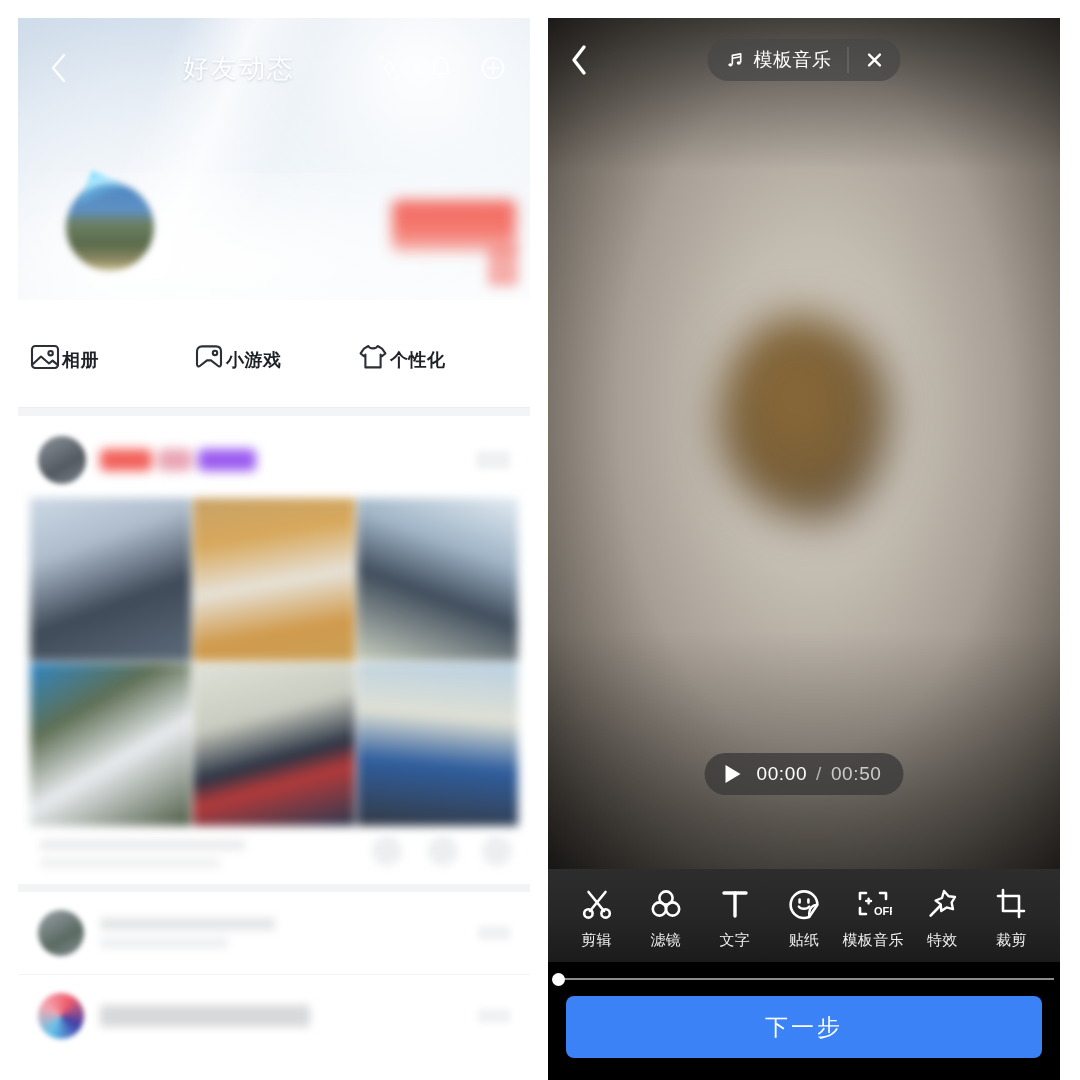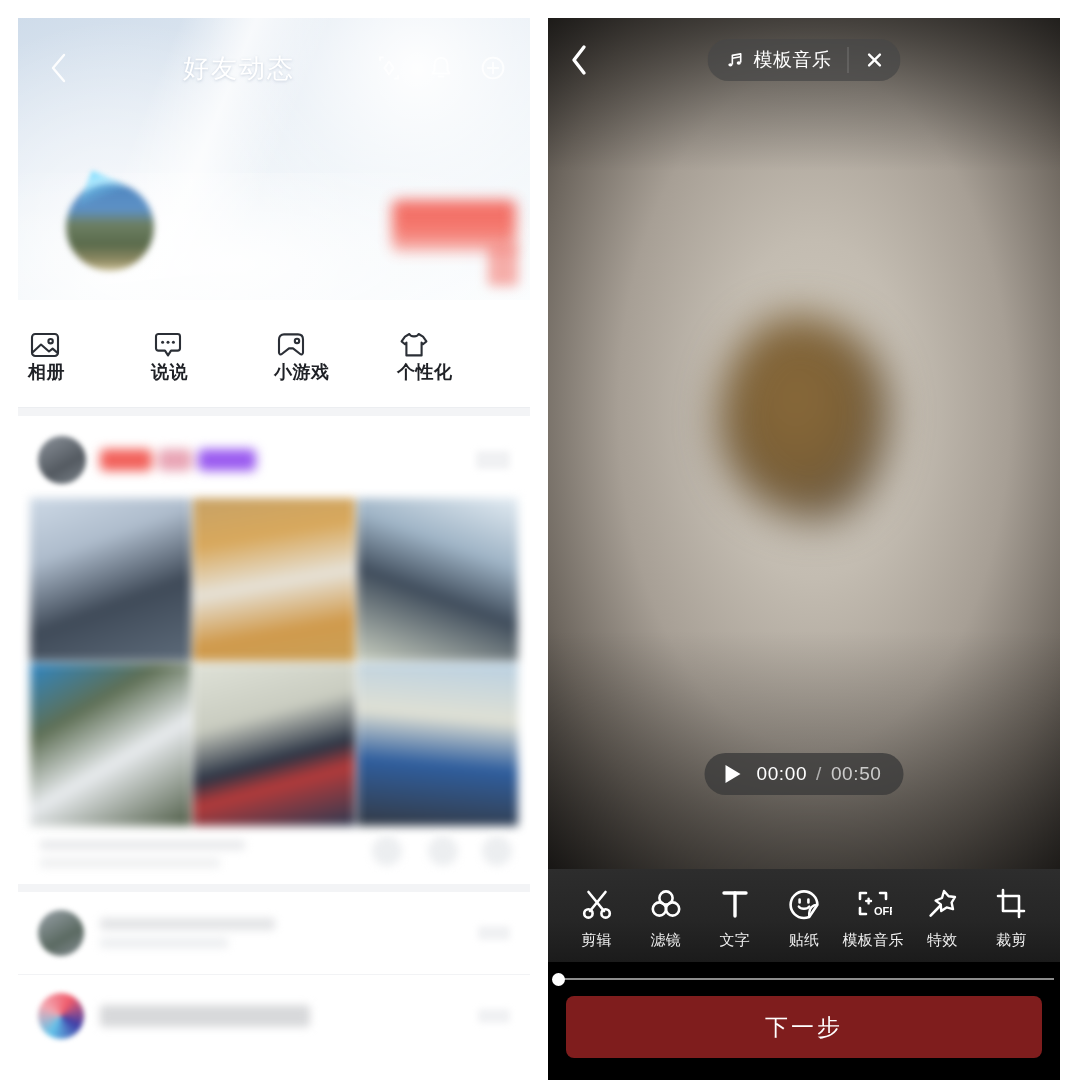--- a/index.html
+++ b/index.html
@@ -78,21 +78,21 @@
     background: rgba(243,110,100,.55); filter: blur(6px);
   }
 
   
   .qz-nav {
     display: flex; height: 108px; align-items: center;
     padding: 6px 10px 0;
     border-bottom: 1px solid #eceef1;
     background:#fff;
   }
-  .qz-nav-item { flex:1; display:flex; flex-direction:column; align-items:flex-start; }
+  .qz-nav-item { flex:1; display:flex; flex-direction:row; align-items:flex-end; }
   .qz-nav-item .lbl { font-size: 18px; color: #1f2126; font-weight: 700; letter-spacing: .5px; }
   .qz-gap { height: 8px; background: #f3f4f6; }
 
   
   .qz-post { background:#fff; padding: 14px 0 0; }
   .qz-post-head { display:flex; align-items:center; padding: 6px 20px 14px; gap: 14px; }
   .qz-av-sm {
     width: 48px; height: 48px; border-radius: 50%;
     background: linear-gradient(150deg,#8d949c,#545a61 60%,#7d858c);
     filter: blur(2.6px);
@@ -207,21 +207,21 @@
   }
   .vd-track-line { position:absolute; left: 6px; right: 6px; height: 2px; background: rgba(255,255,255,.55); }
   .vd-track-dot {
     position:absolute; left: 4px; width: 13px; height: 13px; border-radius:50%;
     background:#fff;
   }
   .vd-next-wrap { padding: 0 18px 22px; background:#000; }
   .vd-next {
     display:flex; align-items:center; justify-content:center;
     height: 62px; border-radius: 8px;
-    background: #7f1d1d; color:#fff; font-size: 23px; letter-spacing: 3px; font-weight:500;
+    background: #3b82f6; color:#fff; font-size: 23px; letter-spacing: 3px; font-weight:500;
   }
 </style>
 </head>
 <body>
 
 <div class="stage">
 
   <div class="left-panel">
 
     <div class="qz-hero">
@@ -266,29 +266,20 @@
       <div class="qz-nav-item">
         <svg width="34" height="30" viewBox="0 0 34 30" fill="none">
           <rect x="4" y="4" width="26" height="22" rx="3.2" stroke="#2b2f36" stroke-width="2.1"></rect>
           <circle cx="22.6" cy="11.2" r="2.2" stroke="#2b2f36" stroke-width="2.1"></circle>
           <path d="M5 22 L13 14.5 L21 21.5 L24.6 18.6 L29 22.4" stroke="#2b2f36" stroke-width="2.1" stroke-linejoin="round" stroke-linecap="round"></path>
         </svg>
         <span class="lbl">相册</span>
       </div>
       <div class="qz-nav-item">
         <svg width="34" height="30" viewBox="0 0 34 30" fill="none">
-          <path d="M5 6.4 C5 5 6 4 7.4 4 L26.6 4 C28 4 29 5 29 6.4 L29 18.2 C29 19.6 28 20.6 26.6 20.6 L20 20.6 L17 25.4 L14 20.6 L7.4 20.6 C6 20.6 5 19.6 5 18.2 Z" stroke="#2b2f36" stroke-width="2.1" stroke-linejoin="round"></path>
-          <circle cx="11.6" cy="12.2" r="1.5" fill="#2b2f36"></circle>
-          <circle cx="17" cy="12.2" r="1.5" fill="#2b2f36"></circle>
-          <circle cx="22.4" cy="12.2" r="1.5" fill="#2b2f36"></circle>
-        </svg>
-        <span class="lbl">说说</span>
-      </div>
-      <div class="qz-nav-item">
-        <svg width="34" height="30" viewBox="0 0 34 30" fill="none">
           <path d="M5 22.6 L5 9.4 C5 6.4 7 4.4 10 4.4 L24 4.4 C27 4.4 29 6.4 29 9.4 L29 22.6 C29 24.2 27.4 25 26.2 24 L19 18.4 L15 18.4 L7.8 24 C6.6 25 5 24.2 5 22.6 Z" stroke="#2b2f36" stroke-width="2.1" stroke-linejoin="round"></path>
           <circle cx="23" cy="11" r="2.2" stroke="#2b2f36" stroke-width="2.1"></circle>
         </svg>
         <span class="lbl">小游戏</span>
       </div>
       <div class="qz-nav-item">
         <svg width="34" height="30" viewBox="0 0 34 30" fill="none">
           <path d="M12.4 4 L8 6.6 L4.6 11.4 L8 14.2 L9.4 12.6 L9.4 25.4 L24.6 25.4 L24.6 12.6 L26 14.2 L29.4 11.4 L26 6.6 L21.6 4 C20.6 7.2 13.4 7.2 12.4 4 Z" stroke="#2b2f36" stroke-width="2.1" stroke-linejoin="round"></path>
         </svg>
         <span class="lbl">个性化</span>

